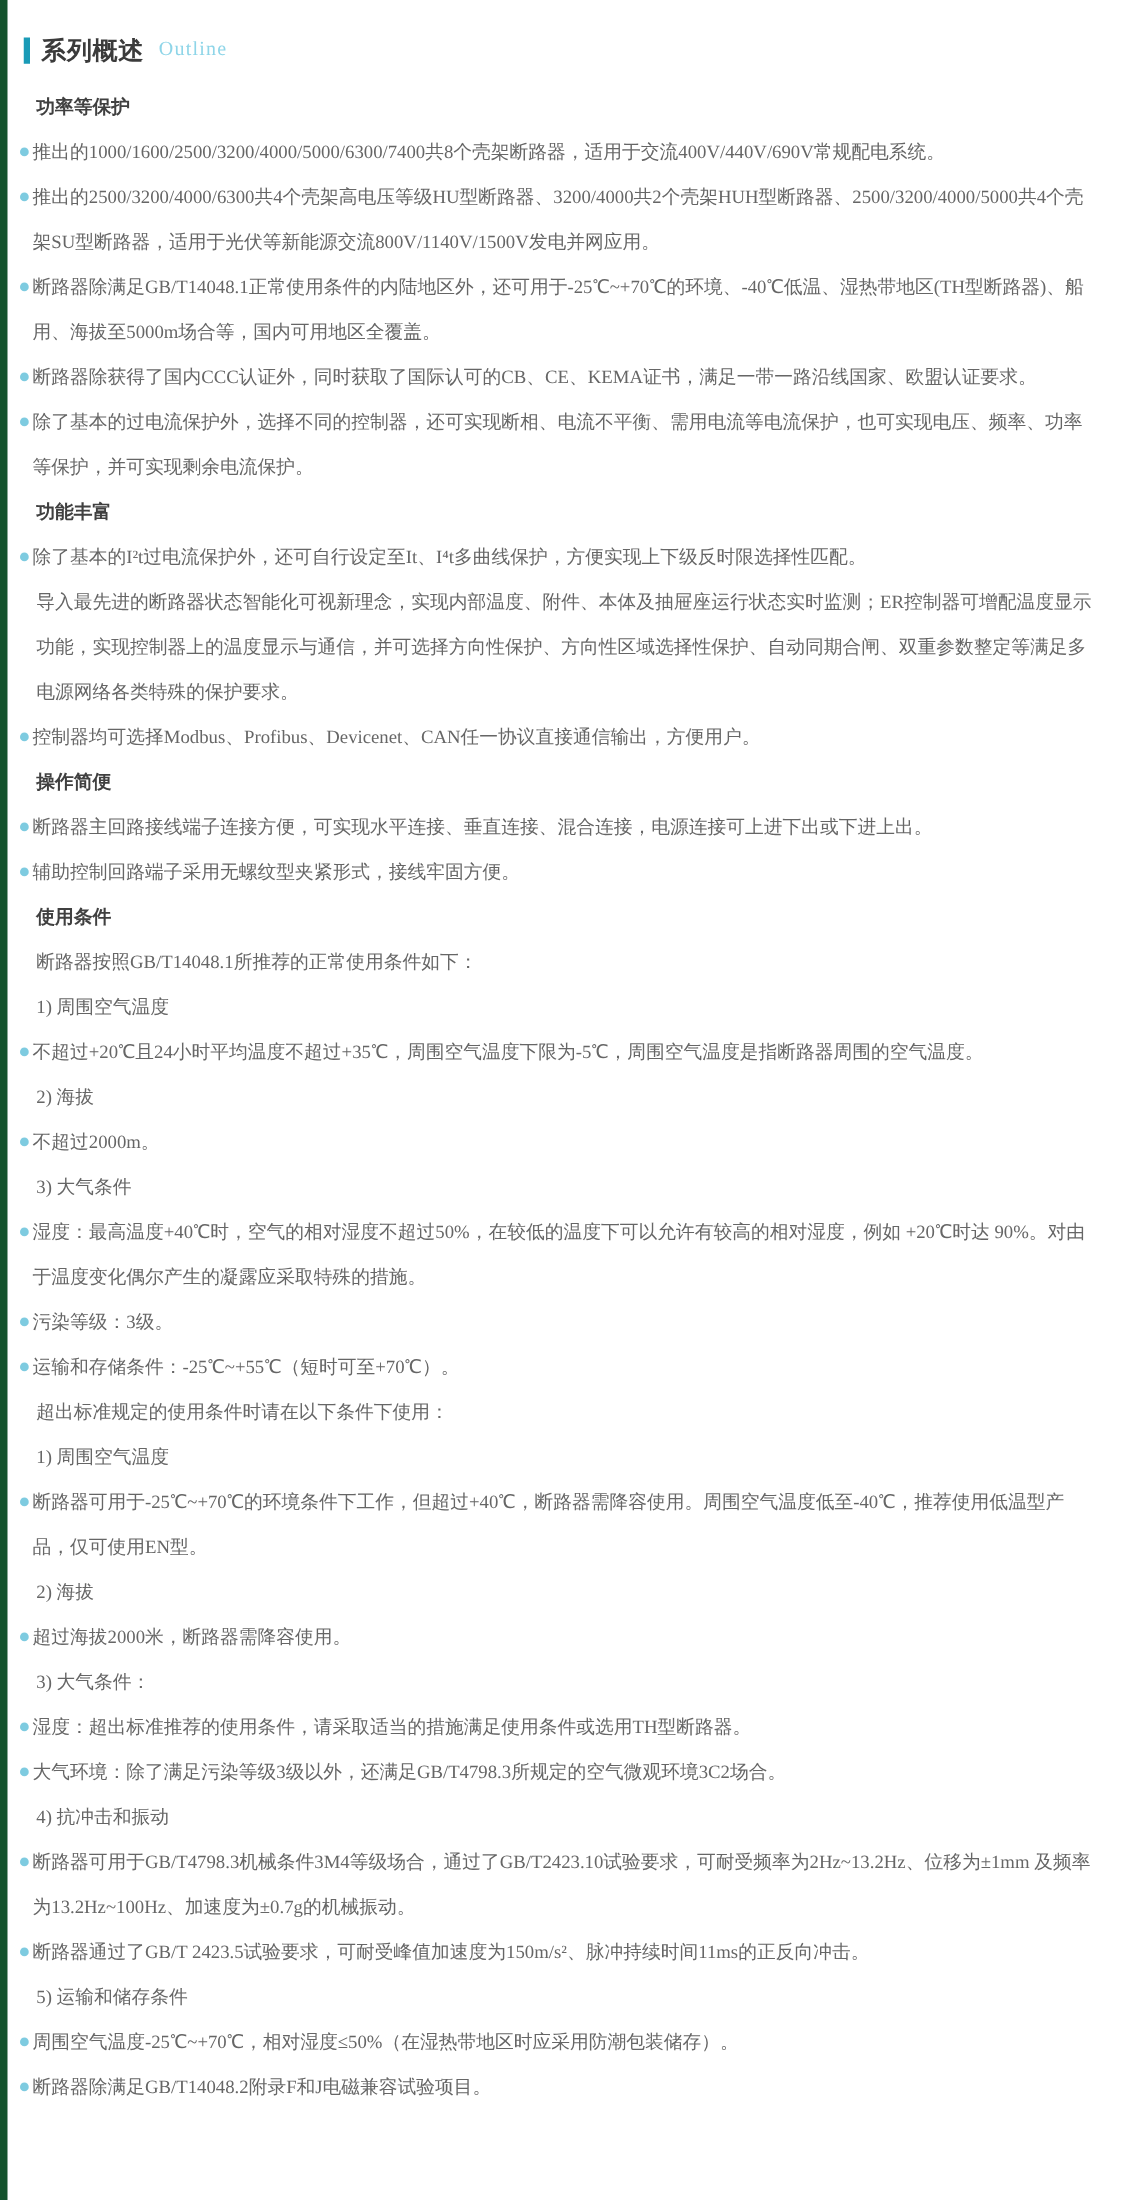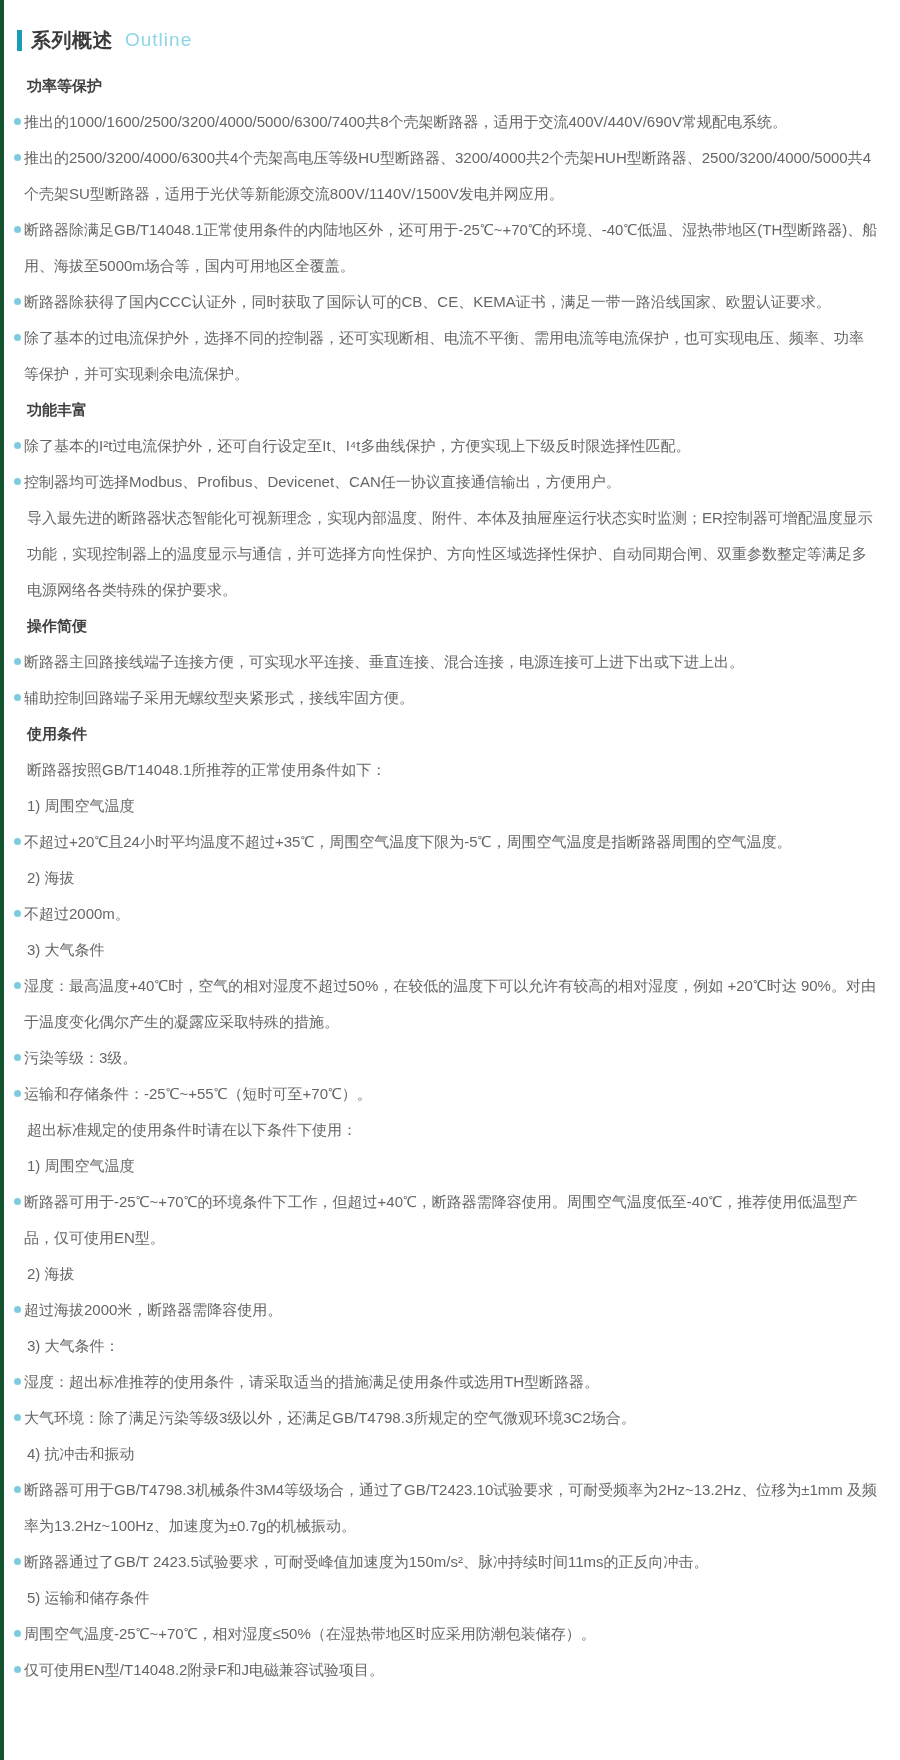--- a/index.html
+++ b/index.html
@@ -9,22 +9,22 @@
     --heading:#404040;
     --body:#666666;
   }
   *{box-sizing:border-box;}
   html,body{margin:0;padding:0;background:#ffffff;}
   .page{
     width:900px;
     height:1760px;
     overflow:hidden;
     background:#ffffff;
-    border-left:4px solid #14532d;
-    font-family:Liberation Sans, sans-serif;
+    border-left:6px solid #14532d;
+    font-family:Liberation Serif, serif;
     padding:26px 22px 0 10px;
   }
   .title-row{
     display:flex;
     align-items:center;
     height:28px;
     margin-bottom:14px;
   }
   .title-bar{
     width:5px;
@@ -34,21 +34,21 @@
     flex:0 0 auto;
   }
   .title-cn{
     font-size:20px;
     font-weight:bold;
     color:#3b3b3b;
     margin-left:9px;
     letter-spacing:0.5px;
   }
   .title-en{
-    font-size:19px;
+    font-size:16px;
     color:var(--title-en);
     margin-left:12px;
     letter-spacing:1px;
   }
   .content{margin-top:4px;}
   .item{
     font-size:15px;
     line-height:36px;
     color:var(--body);
     padding-left:13px;
@@ -83,22 +83,22 @@
   </div>
   <div class="content">
       <div class="item heading"><span>功率等保护</span></div>
       <div class="item bullet"><span class="dot"></span><span>推出的1000/1600/2500/3200/4000/5000/6300/7400共8个壳架断路器，适用于交流400V/440V/690V常规配电系统。</span></div>
       <div class="item bullet"><span class="dot"></span><span>推出的2500/3200/4000/6300共4个壳架高电压等级HU型断路器、3200/4000共2个壳架HUH型断路器、2500/3200/4000/5000共4个壳架SU型断路器，适用于光伏等新能源交流800V/1140V/1500V发电并网应用。</span></div>
       <div class="item bullet"><span class="dot"></span><span>断路器除满足GB/T14048.1正常使用条件的内陆地区外，还可用于-25℃~+70℃的环境、-40℃低温、湿热带地区(TH型断路器)、船用、海拔至5000m场合等，国内可用地区全覆盖。</span></div>
       <div class="item bullet"><span class="dot"></span><span>断路器除获得了国内CCC认证外，同时获取了国际认可的CB、CE、KEMA证书，满足一带一路沿线国家、欧盟认证要求。</span></div>
       <div class="item bullet"><span class="dot"></span><span>除了基本的过电流保护外，选择不同的控制器，还可实现断相、电流不平衡、需用电流等电流保护，也可实现电压、频率、功率等保护，并可实现剩余电流保护。</span></div>
       <div class="item heading"><span>功能丰富</span></div>
       <div class="item bullet"><span class="dot"></span><span>除了基本的I²t过电流保护外，还可自行设定至It、I⁴t多曲线保护，方便实现上下级反时限选择性匹配。</span></div>
+      <div class="item plain"><span>导入最先进的断路器状态智能化可视新理念，实现内部温度、附件、本体及抽屉座运行状态实时监测；ER控制器可增配温度显示功能，实现控制器上的温度显示与通信，并可选择方向性保护、方向性区域选择性保护、自动同期合闸、双重参数整定等满足多电源网络各类特殊的保护要求。</span></div>
       <div class="item bullet"><span class="dot"></span><span>控制器均可选择Modbus、Profibus、Devicenet、CAN任一协议直接通信输出，方便用户。</span></div>
-      <div class="item plain"><span>导入最先进的断路器状态智能化可视新理念，实现内部温度、附件、本体及抽屉座运行状态实时监测；ER控制器可增配温度显示功能，实现控制器上的温度显示与通信，并可选择方向性保护、方向性区域选择性保护、自动同期合闸、双重参数整定等满足多电源网络各类特殊的保护要求。</span></div>
       <div class="item heading"><span>操作简便</span></div>
       <div class="item bullet"><span class="dot"></span><span>断路器主回路接线端子连接方便，可实现水平连接、垂直连接、混合连接，电源连接可上进下出或下进上出。</span></div>
       <div class="item bullet"><span class="dot"></span><span>辅助控制回路端子采用无螺纹型夹紧形式，接线牢固方便。</span></div>
       <div class="item heading"><span>使用条件</span></div>
       <div class="item plain"><span>断路器按照GB/T14048.1所推荐的正常使用条件如下：</span></div>
       <div class="item plain"><span>1) 周围空气温度</span></div>
       <div class="item bullet"><span class="dot"></span><span>不超过+20℃且24小时平均温度不超过+35℃，周围空气温度下限为-5℃，周围空气温度是指断路器周围的空气温度。</span></div>
       <div class="item plain"><span>2) 海拔</span></div>
       <div class="item bullet"><span class="dot"></span><span>不超过2000m。</span></div>
       <div class="item plain"><span>3) 大气条件</span></div>
@@ -111,15 +111,15 @@
       <div class="item plain"><span>2) 海拔</span></div>
       <div class="item bullet"><span class="dot"></span><span>超过海拔2000米，断路器需降容使用。</span></div>
       <div class="item plain"><span>3) 大气条件：</span></div>
       <div class="item bullet"><span class="dot"></span><span>湿度：超出标准推荐的使用条件，请采取适当的措施满足使用条件或选用TH型断路器。</span></div>
       <div class="item bullet"><span class="dot"></span><span>大气环境：除了满足污染等级3级以外，还满足GB/T4798.3所规定的空气微观环境3C2场合。</span></div>
       <div class="item plain"><span>4) 抗冲击和振动</span></div>
       <div class="item bullet"><span class="dot"></span><span>断路器可用于GB/T4798.3机械条件3M4等级场合，通过了GB/T2423.10试验要求，可耐受频率为2Hz~13.2Hz、位移为±1mm 及频率为13.2Hz~100Hz、加速度为±0.7g的机械振动。</span></div>
       <div class="item bullet"><span class="dot"></span><span>断路器通过了GB/T 2423.5试验要求，可耐受峰值加速度为150m/s²、脉冲持续时间11ms的正反向冲击。</span></div>
       <div class="item plain"><span>5) 运输和储存条件</span></div>
       <div class="item bullet"><span class="dot"></span><span>周围空气温度-25℃~+70℃，相对湿度≤50%（在湿热带地区时应采用防潮包装储存）。</span></div>
-      <div class="item bullet"><span class="dot"></span><span>仅可使用EN型/T14048.2附录F和J电磁兼容试验项目。</span></div>
+      <div class="item bullet"><span class="dot"></span><span>断路器除满足GB/T14048.2附录F和J电磁兼容试验项目。</span></div>
     </div>
 </div>
 
 </body></html>

